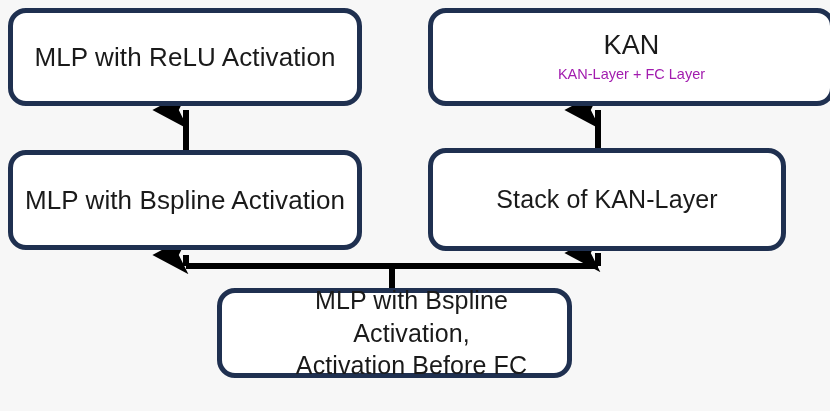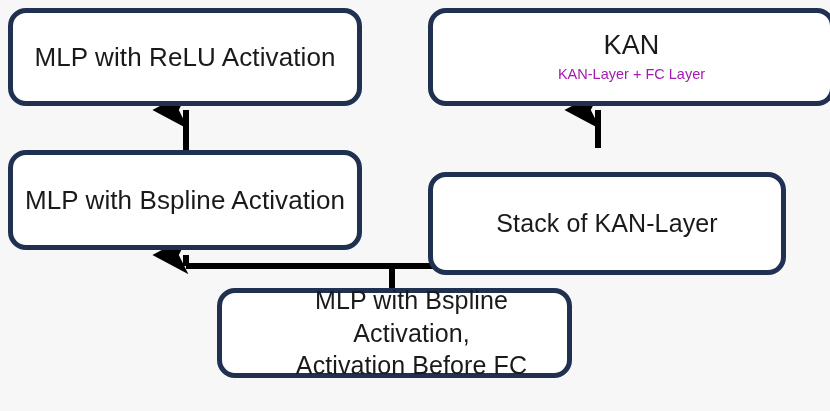--- a/index.html
+++ b/index.html
@@ -48,21 +48,21 @@
     color: #a21caf;
     margin-top: 3px;
     white-space: pre-line;
     padding: 0 10px;
   }
 
   
   #node-mlp-relu      { left: 8px;   top: 8px;   width: 354px; height: 98px; }
   #node-mlp-bspline   { left: 8px;   top: 150px; width: 354px; height: 100px; }
   #node-kan           { left: 428px; top: 8px;   width: 407px; height: 98px; align-items: center; }
-  #node-stack-kan     { left: 428px; top: 148px; width: 358px; height: 103px; margin-top: 24px; }
+  #node-stack-kan     { left: 428px; top: 148px; width: 358px; height: 103px; }
   #node-mlp-bspline-fc{ left: 217px; top: 288px; width: 355px; height: 90px; padding-left: 34px; }
 
   #node-kan .title        { font-size: 27px; }
   #node-stack-kan .title  { font-size: 25px; }
   #node-mlp-bspline-fc .title { font-size: 25px; line-height: 1.3; }
 
   
   #connectors {
     position: absolute;
     left: 0;

